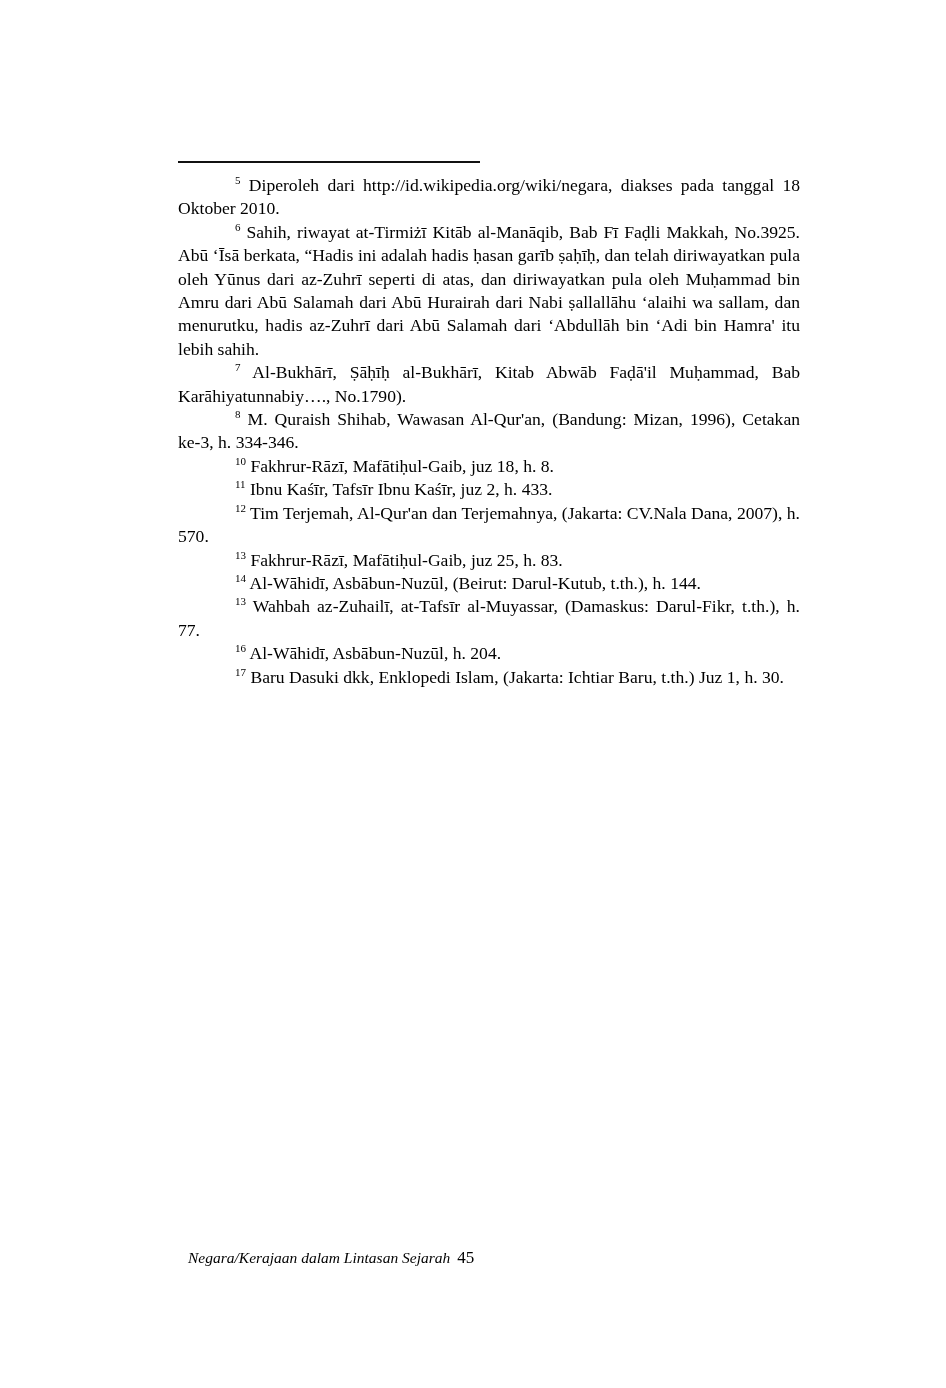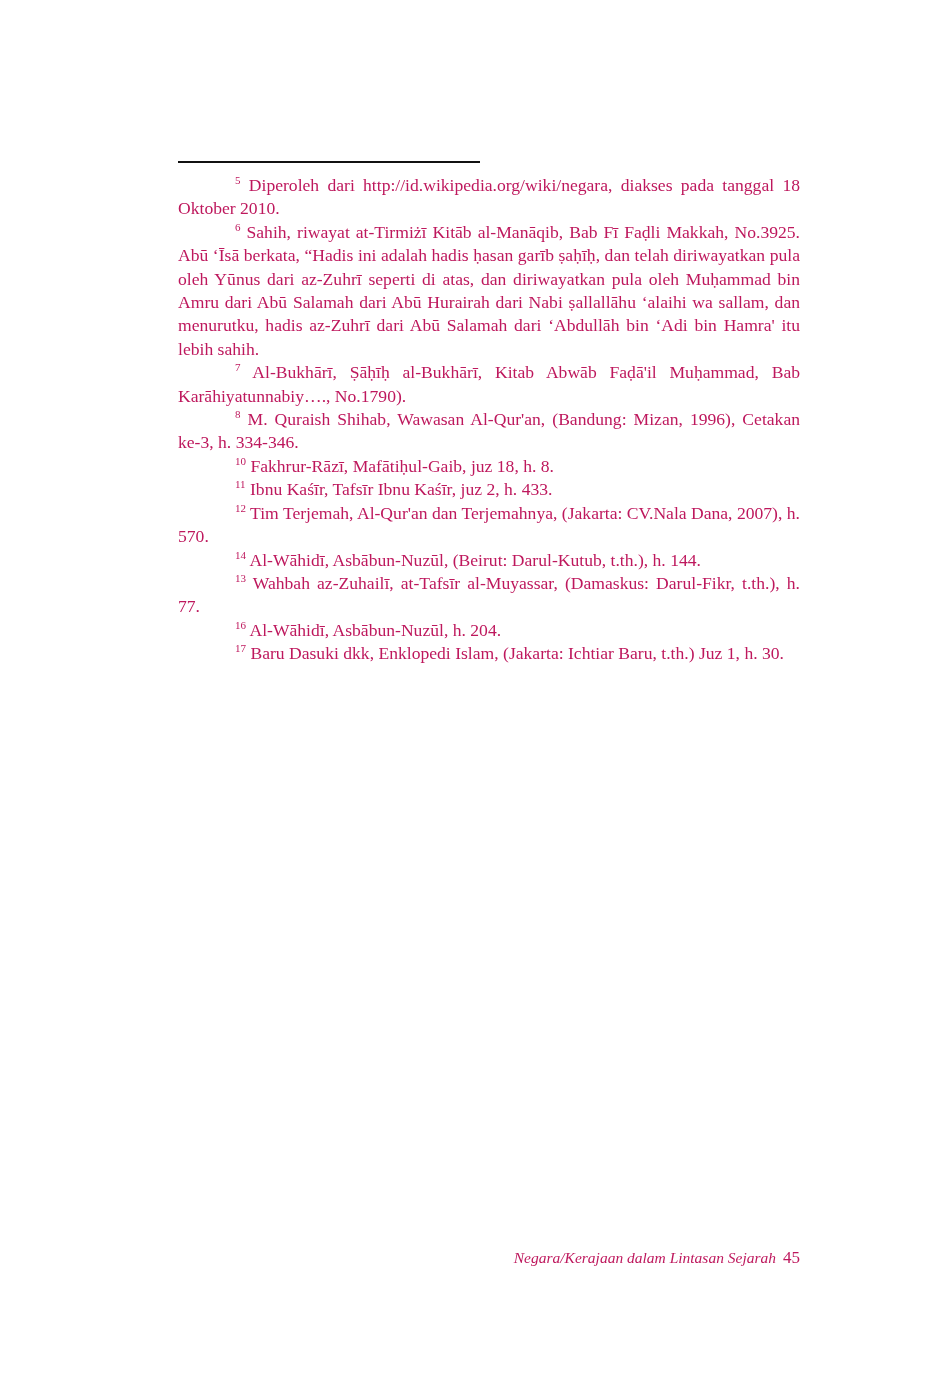--- a/index.html
+++ b/index.html
@@ -7,21 +7,21 @@
     padding: 0;
     background: #ffffff;
   }
   .page {
     position: relative;
     width: 946px;
     height: 1388px;
     background: #ffffff;
     overflow: hidden;
     font-family: "Liberation Serif", "DejaVu Serif", serif;
-    color: #be185d;
+    color: #000000;
   }
   .footnote-rule {
     position: absolute;
     left: 178px;
     top: 161px;
     width: 302px;
     height: 2px;
     background: #111;
   }
   .footnotes {
@@ -40,25 +40,25 @@
   }
   p.footnote sup {
     font-size: 11px;
     line-height: 0;
     vertical-align: super;
   }
   p.footnote .it {
   }
   .footer {
     position: absolute;
-    left: 178px;
+    left: 188px;
     top: 1248px;
     width: 622px;
     display: flex;
-    justify-content: flex-end;
+    justify-content: flex-start;
     align-items: baseline;
   }
   .footer-title {
     font-style: italic;
     font-size: 15.5px;
   }
   .page-number {
     font-size: 17px;
     margin-left: 7px;
   }
@@ -69,20 +69,21 @@
 <div class="page">
   <div class="footnote-rule"></div>
   <div class="footnotes">
       <p class="footnote"><sup>5</sup><span> Diperoleh dari http://id.wikipedia.org/wiki/negara, diakses pada tanggal 18 Oktober 2010.</span></p>
       <p class="footnote"><sup>6</sup><span> Sahih, riwayat at-Tirmiżī </span><span class="it">Kitāb al-Manāqib, Bab Fī Faḍli Makkah</span><span>, No.3925. Abū ‘Īsā berkata, “Hadis ini adalah hadis </span><span class="it">ḥasan garīb ṣaḥīḥ</span><span>, dan telah diriwayatkan pula oleh Yūnus dari az-Zuhrī seperti di atas, dan diriwayatkan pula oleh Muḥammad bin Amru dari Abū Salamah dari Abū Hurairah dari Nabi </span><span class="it">ṣallallāhu ‘alaihi wa sallam</span><span>, dan menurutku, hadis az-Zuhrī dari Abū Salamah dari ‘Abdullāh bin ‘Adi bin Hamra' itu lebih sahih.</span></p>
       <p class="footnote"><sup>7</sup><span> Al-Bukhārī, </span><span class="it">Ṣāḥīḥ al-Bukhārī</span><span>, </span><span class="it">Kitab Abwāb Faḍā'il Muḥammad</span><span>, </span><span class="it">Bab Karāhiyatunnabiy</span><span>…., No.1790).</span></p>
       <p class="footnote"><sup>8</sup><span> M. Quraish Shihab, </span><span class="it">Wawasan Al-Qur'an</span><span>, (Bandung: Mizan, 1996), Cetakan ke-3, h. 334-346.</span></p>
       <p class="footnote"><sup>10</sup><span> Fakhrur-Rāzī, </span><span class="it">Mafātiḥul-Gaib</span><span>, juz 18, h. 8.</span></p>
       <p class="footnote"><sup>11</sup><span> Ibnu Kaśīr, </span><span class="it">Tafsīr Ibnu Kaśīr</span><span>, juz 2, h. 433.</span></p>
       <p class="footnote"><sup>12</sup><span> Tim Terjemah, </span><span class="it">Al-Qur'an dan Terjemahnya</span><span>, (Jakarta: CV.Nala Dana, 2007), h. 570.</span></p>
+      <p class="footnote"><sup>13</sup><span> Fakhrur-Rāzī, </span><span class="it">Mafātiḥul-Gaib</span><span>, juz 25, h. 83.</span></p>
       <p class="footnote"><sup>14</sup><span> Al-Wāhidī, </span><span class="it">Asbābun-Nuzūl</span><span>, (Beirut: Darul-Kutub, t.th.), h. 144.</span></p>
       <p class="footnote"><sup>13</sup><span> Wahbah az-Zuhailī, </span><span class="it">at-Tafsīr al-Muyassar</span><span>, (Damaskus: Darul-Fikr, t.th.), h. 77.</span></p>
       <p class="footnote"><sup>16</sup><span> Al-Wāhidī, </span><span class="it">Asbābun-Nuzūl,</span><span> h. 204.</span></p>
       <p class="footnote"><sup>17</sup><span> Baru Dasuki dkk, </span><span class="it">Enklopedi Islam</span><span>, (Jakarta: Ichtiar Baru, t.th.) Juz 1, h. 30.</span></p>
     </div>
   <div class="footer">
     <span class="footer-title">Negara/Kerajaan dalam Lintasan Sejarah</span>
     <span class="page-number">45</span>
   </div>
 </div>

